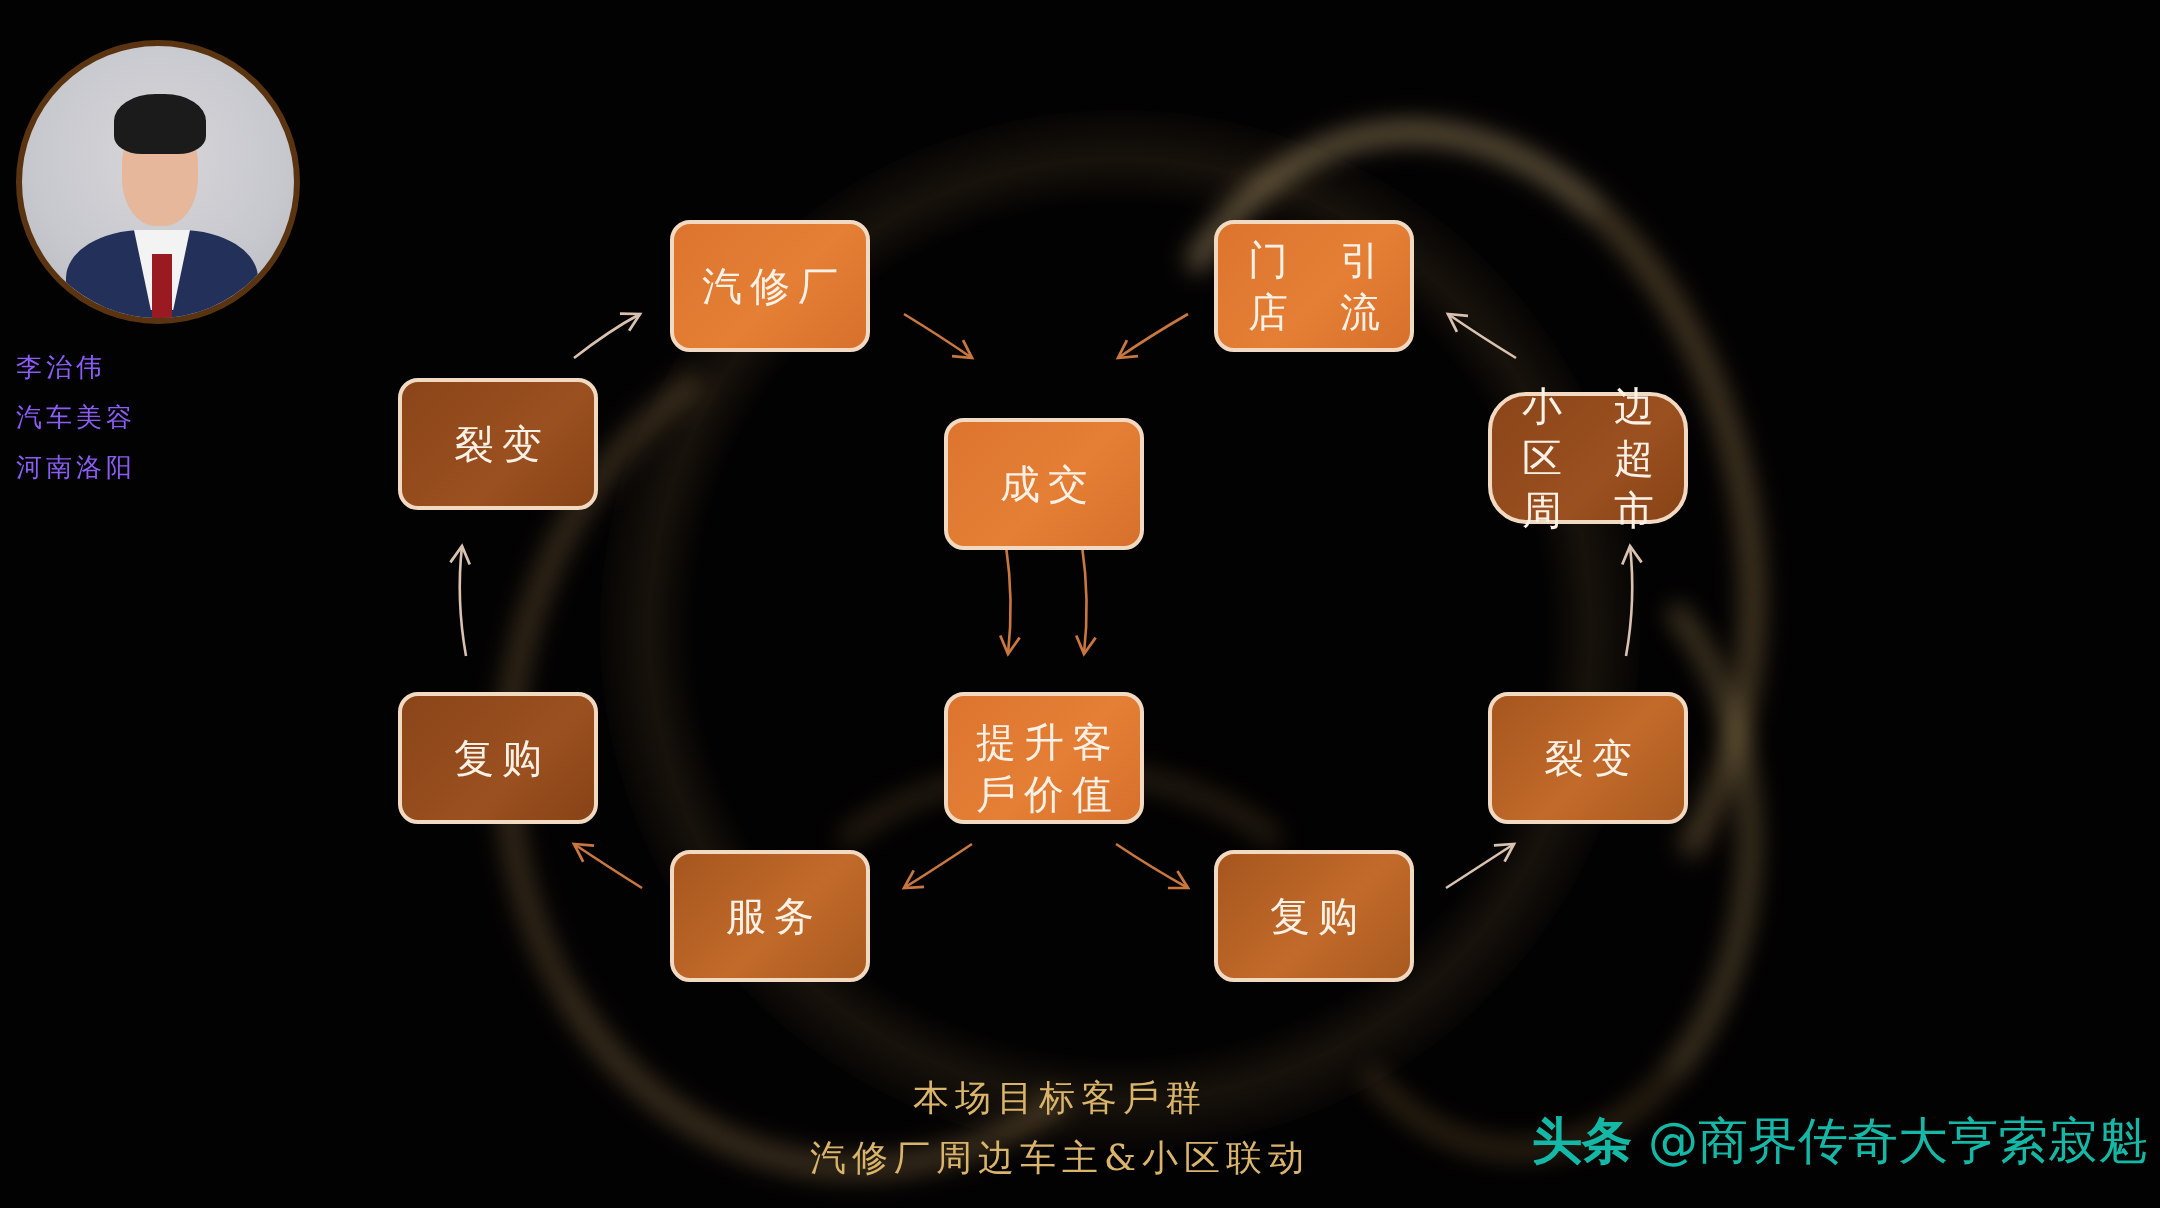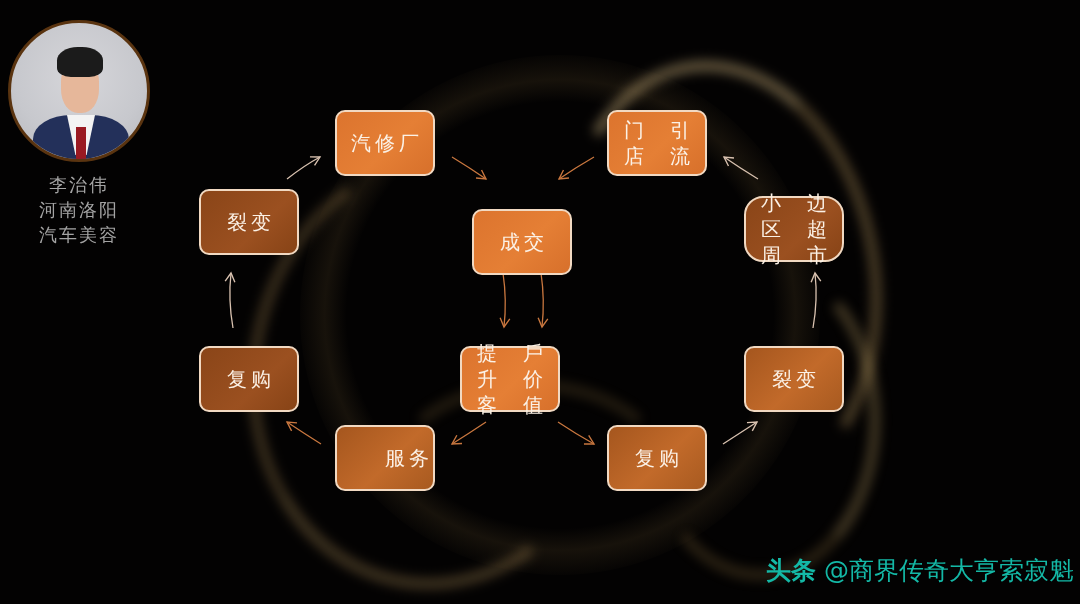--- a/index.html
+++ b/index.html
@@ -31,22 +31,22 @@
     border: 3px solid #5a3410;
     background: radial-gradient(circle at 50% 40%, #d6d6da 0%, #c7c8cd 60%, #b5b6bb 100%);
     position: relative; overflow: hidden; margin-left: 0;
   }
   .avatar .hair { position: absolute; left: 46px; top: 24px; width: 46px; height: 30px; background: #1b1b1b; border-radius: 45% 45% 30% 30%; }
   .avatar .face { position: absolute; left: 50px; top: 38px; width: 38px; height: 52px; background: #e6b79a; border-radius: 40% 40% 45% 45%; }
   .avatar .suit { position: absolute; left: 22px; top: 92px; width: 96px; height: 60px; background: #23305a; border-radius: 40% 40% 0 0; }
   .avatar .shirt { position: absolute; left: 56px; top: 92px; width: 28px; height: 40px; background: #f3f3f3; clip-path: polygon(0 0,100% 0,70% 100%,30% 100%); }
   .avatar .tie { position: absolute; left: 65px; top: 104px; width: 10px; height: 34px; background: #9a1a22; }
   .profile-text {
-    margin-top: 10px; width: 142px; text-align: center;
-    color: #a3a3a3; font-size: 18px; line-height: 25px; letter-spacing: 2px;
+    margin-top: 10px; width: 142px; 
+    color: #8b5cf6; font-size: 13px; line-height: 25px; letter-spacing: 2px;
   }
 
   .box {
     position: absolute; width: 100px; height: 66px;
     border: 2px solid #f1d9c2; border-radius: 10px;
     box-sizing: border-box;
     display: flex; align-items: center; justify-content: center;
     text-align: center; color: #fbf1e6;
     font-size: 20px; line-height: 26px; letter-spacing: 4px;
     padding-left: 4px;
@@ -82,22 +82,22 @@
   <div class="profile">
     <div class="avatar">
       <div class="suit"></div>
       <div class="shirt"></div>
       <div class="tie"></div>
       <div class="face"></div>
       <div class="hair"></div>
     </div>
     <div class="profile-text">
       <div>李治伟</div>
+      <div>汽车美容</div>
       <div>河南洛阳</div>
-      <div>汽车美容</div>
     </div>
   </div>
 
   <svg class="arrows" width="1080" height="604">
     <defs>
       <marker id="mo" viewBox="0 0 12 12" refX="10" refY="6" markerWidth="9" markerHeight="9" orient="auto">
         <path d="M1,1 L10,6 L1,11" fill="none" stroke="#c9773f" stroke-width="1.4"></path>
       </marker>
       <marker id="ml" viewBox="0 0 12 12" refX="10" refY="6" markerWidth="9" markerHeight="9" orient="auto">
         <path d="M1,1 L10,6 L1,11" fill="none" stroke="#d9c2b0" stroke-width="1.4"></path>
@@ -130,31 +130,35 @@
   <div class="box bright" style="left:472px;top:189px;margin-top:20px;">
     <span>成交</span>
   </div>
   <div class="box dark" style="left:744px;top:196px;flex-direction:row;border-radius:19px;">
     <span>小区周</span>
     <span>边超市</span>
   </div>
   <div class="box dark" style="left:199px;top:346px;">
     <span>复购</span>
   </div>
-  <div class="box bright" style="left:460px;top:346px;flex-direction:row;justify-content:flex-end;">
+  <div class="box bright" style="left:472px;top:346px;flex-direction:column;justify-content:flex-end;">
     <span>提升客</span>
     <span>戶价值</span>
   </div>
   <div class="box mid" style="left:744px;top:346px;">
     <span>裂变</span>
   </div>
-  <div class="box mid" style="left:335px;top:425px;justify-content:flex-end;">
+  <div class="box mid" style="left:335px;top:425px;">
     <span>服务</span>
   </div>
   <div class="box mid" style="left:607px;top:425px;">
     <span>复购</span>
   </div>
 
+  <div class="caption">
+    <div>本场目标客戶群</div>
+    <div>汽修厂周边车主&amp;小区联动</div>
+  </div>
 
   <div class="watermark">
     <span class="brand">头条</span><span>@商界传奇大亨索寂魁</span>
   </div>
 </div>
 
 </body></html>

